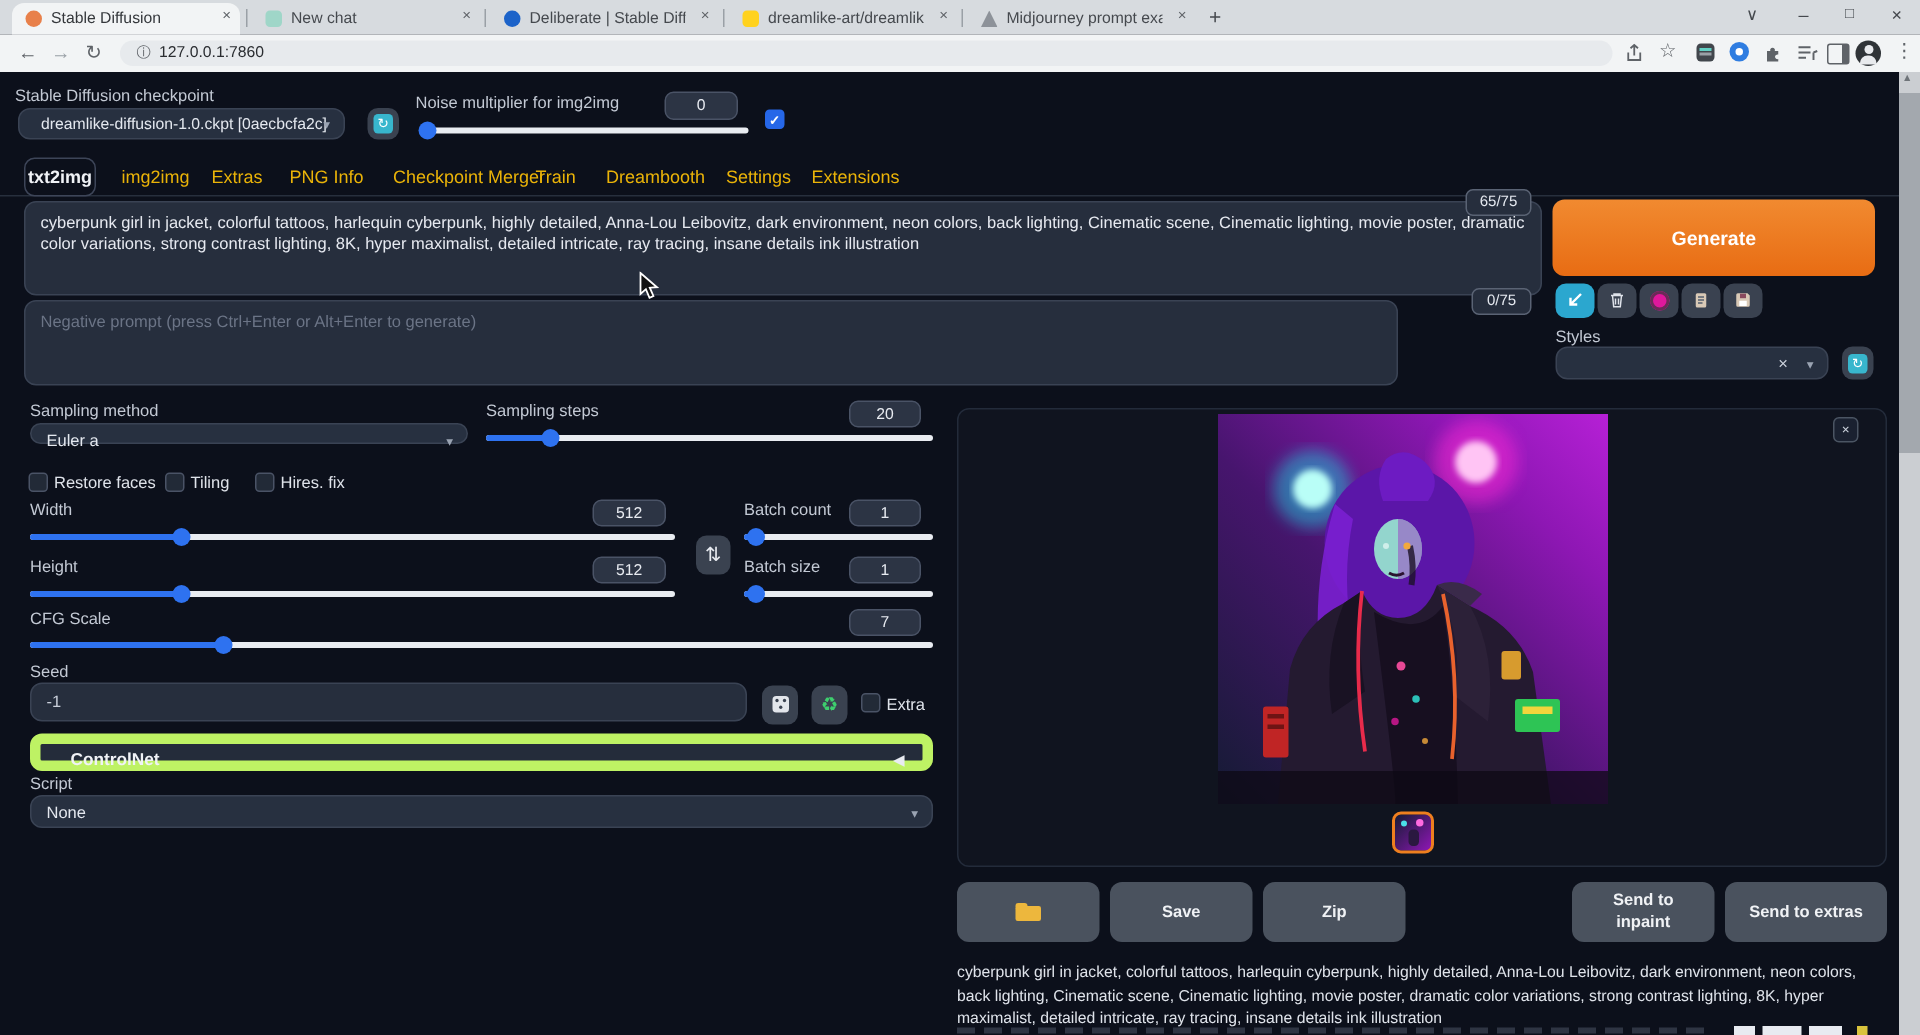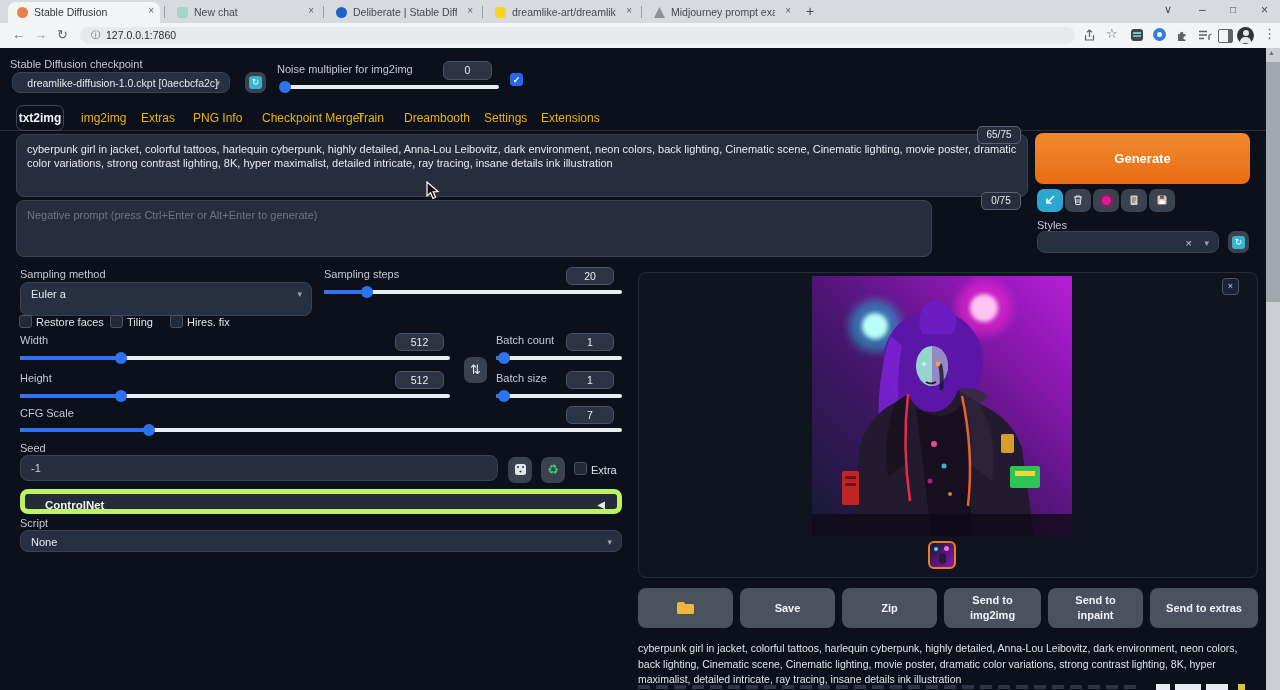--- a/index.html
+++ b/index.html
@@ -198,21 +198,21 @@
 <div class="abs lbl" style="left:1037px;top:219px;">Styles</div>
 <div class="abs ddown" style="left:1037px;top:231px;width:182px;height:22px;">
   <span style="position:absolute;right:26px;top:1px;line-height:20px;color:#cdd3dd;font-size:11px;">×</span>
   <span class="ddcaret" style="line-height:22px;">▾</span>
 </div>
 <div class="abs sqbtn" style="left:1228px;top:231px;width:21px;height:22px;">
   <div class="tealchip" style="margin-top:4.5px;">↻</div>
 </div>
 
 <div class="abs lbl" style="left:20px;top:268px;">Sampling method</div>
-<div class="abs ddown" style="left:20px;top:282px;width:292px;height:34px;line-height:22px;">
+<div class="abs ddown" style="left:20px;top:282px;width:292px;height:14px;line-height:22px;">
   <span>Euler a</span>
   <span class="ddcaret" style="line-height:22px;">▾</span>
 </div>
 
 <div class="abs lbl" style="left:324px;top:268px;text-align:center;">Sampling steps</div>
 <div class="abs numbox" style="left:566px;top:267px;width:48px;height:18px;">20</div>
 <div class="abs" style="left:324px;top:290px;width:298px;">
   <div class="track"></div>
       <div class="fill" style="width:42px;"></div>
       <div class="handle" style="left:37px;"></div>
@@ -276,21 +276,21 @@
         <rect x="1" y="1" width="11" height="11" rx="2.5" fill="#e3e6eb"></rect>
         <circle cx="4" cy="4" r="1.1" fill="#3a4250"></circle>
         <circle cx="9" cy="4" r="1.1" fill="#3a4250"></circle>
         <circle cx="6.5" cy="8.5" r="1.1" fill="#3a4250"></circle>
       </svg>
 </div>
 <div class="abs sqbtn" style="left:541px;top:457px;width:24px;height:26px;font-size:13px;line-height:26px;color:#3ecf6e;">♻</div>
 <div class="abs cb" style="left:574px;top:462px;"></div>
 <div class="abs lbl" style="left:591px;top:464px;color:#dfe3ea;">Extra</div>
 
-<div class="abs" style="left:20px;top:489px;width:602px;height:25px;background:#242c3a;border:5px solid #bef264;border-radius:8px;box-sizing:border-box;">
+<div class="abs" style="left:20px;top:489px;width:602px;height:25px;background:#242c3a;border:7px solid #bef264;border-radius:8px;box-sizing:border-box;">
   <span style="position:absolute;left:20px;top:5px;font-size:11.5px;font-weight:bold;color:#f0f2f6;">ControlNet</span>
   <span style="position:absolute;right:12px;top:5px;font-size:10px;color:#e8ebf1;">◀</span>
 </div>
 
 <div class="abs lbl" style="left:20px;top:517px;">Script</div>
 <div class="abs ddown" style="left:20px;top:530px;width:602px;height:22px;line-height:22px;">
   <span>None</span>
   <span class="ddcaret" style="line-height:22px;">▾</span>
 </div>
 
@@ -357,23 +357,20 @@
 </div>
 
 <div class="abs gbtn" style="left:638px;top:588px;width:95px;height:40px;">
   <div style="position:relative;width:17px;height:12px;">
     <div style="position:absolute;left:0;top:0;width:8px;height:3px;border-radius:2px 2px 0 0;background:#edb73d;"></div>
     <div style="position:absolute;left:0;top:2px;width:17px;height:10px;border-radius:1.5px;background:#edb73d;"></div>
   </div>
 </div>
 <div class="abs gbtn" style="left:740px;top:588px;width:95px;height:40px;">Save</div>
 <div class="abs gbtn" style="left:842px;top:588px;width:95px;height:40px;">Zip</div>
-<div class="abs gbtn" style="left:944px;top:588px;width:97px;height:40px;">
-      <span style="width:60px;">Send to img2img</span>
-    </div>
 <div class="abs gbtn" style="left:1048px;top:588px;width:95px;height:40px;">
       <span style="width:55px;">Send to inpaint</span>
     </div>
 <div class="abs gbtn" style="left:1150px;top:588px;width:108px;height:40px;">Send to extras</div>
 
 <div class="abs" style="left:638px;top:641px;width:618px;font-size:10.5px;line-height:15.5px;color:#dfe3ea;">cyberpunk girl in jacket, colorful tattoos, harlequin cyberpunk, highly detailed, Anna-Lou Leibovitz, dark environment, neon colors, back lighting, Cinematic scene, Cinematic lighting, movie poster, dramatic color variations, strong contrast lighting, 8K, hyper maximalist, detailed intricate, ray tracing, insane details ink illustration</div>
 
 <div class="abs" style="left:638px;top:684px;width:620px;height:6px;overflow:hidden;">
   <div style="position:absolute;left:0;top:1px;width:500px;height:4px;opacity:.55;
     background:repeating-linear-gradient(90deg,#4a5263 0 12px,transparent 12px 18px);"></div>

